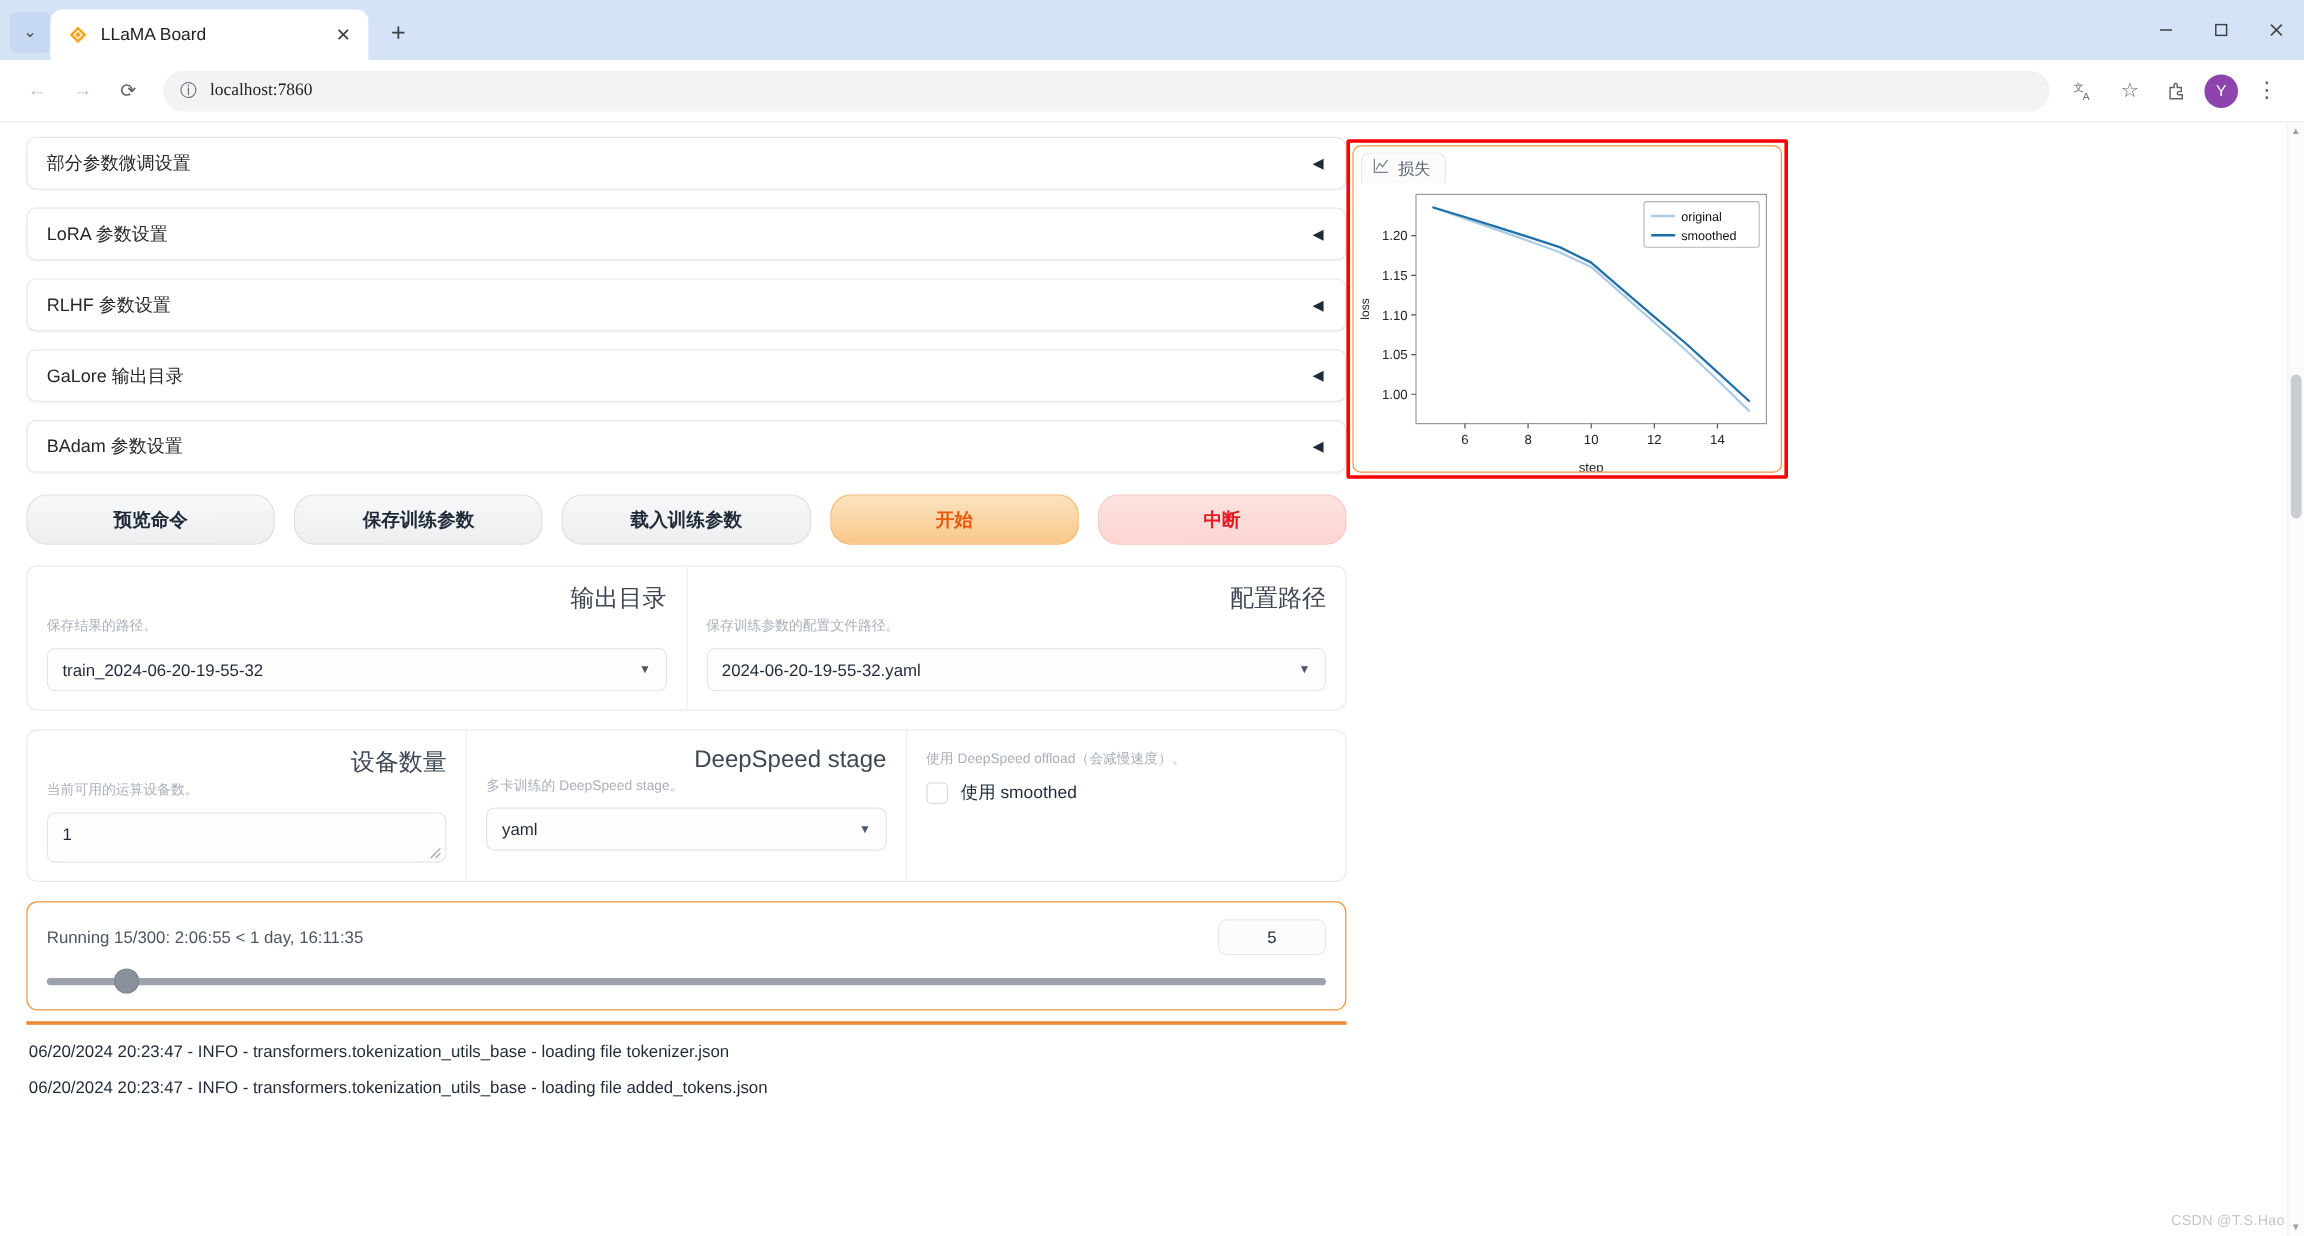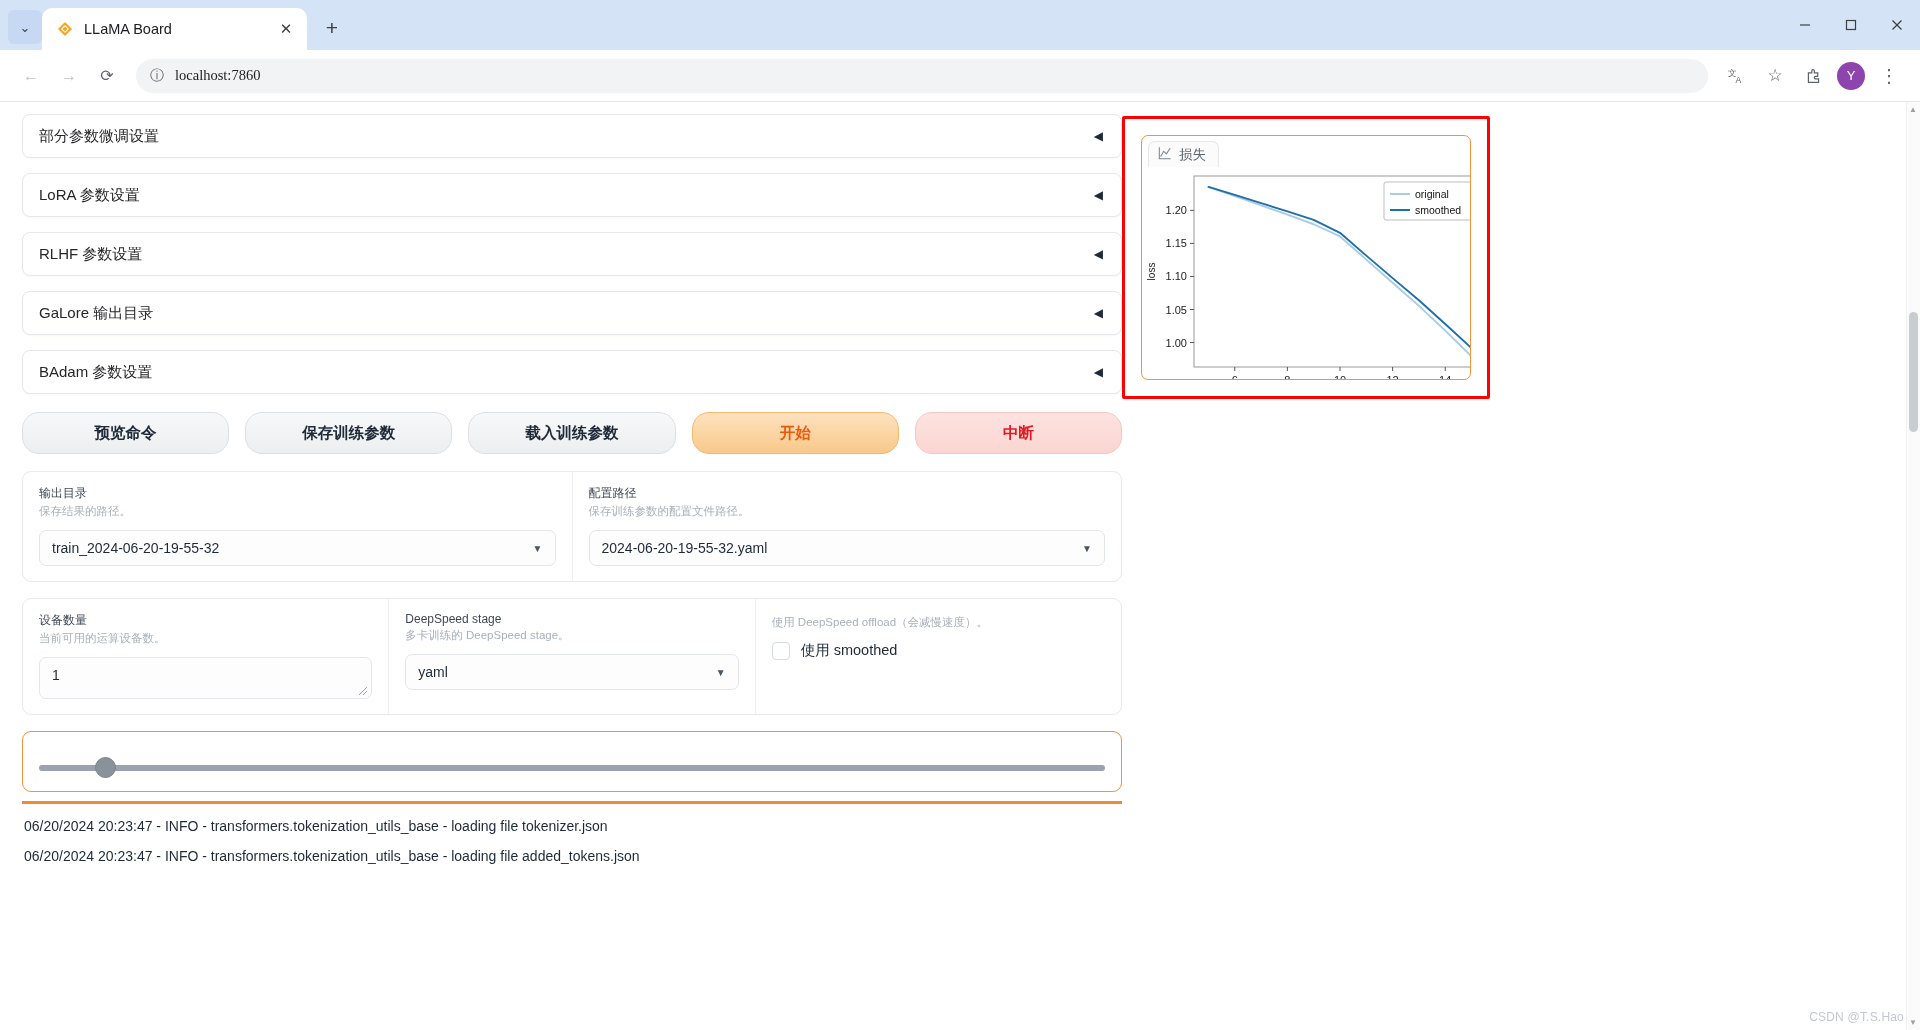--- a/index.html
+++ b/index.html
@@ -108,21 +108,21 @@
     background: linear-gradient(#fde3e1, #fbd5d1); border-color: #f8c6c1; color: #e01b24;
   }
 
   
   .group {
     border: 1px solid #e7e9ec; border-radius: 9px; background: #fff;
     display: flex; margin-bottom: 16px; overflow: hidden;
   }
   .cell { flex: 1; padding: 13px 16px 15px 16px; border-right: 1px solid #edeff2; }
   .cell:last-child { border-right: none; }
-  .field-label { font-size: 12px; color: #3f4754; margin-bottom: 2px; }
+  .field-label { font-size: 20px; color: #3f4754; margin-bottom: 2px; text-align: right; }
   .field-info { font-size: 11.5px; color: #a9b0ba; margin-bottom: 11px; }
   .select {
     height: 36px; border: 1px solid #e3e6ea; border-radius: 7px;
     background: #fdfdfe; display: flex; align-items: center;
     padding: 0 12px; font-size: 14px; color: #1f2937; justify-content: space-between;
   }
   .select .caret { color: #4b5563; font-size: 10px; }
   .textarea {
     height: 42px; border: 1px solid #e3e6ea; border-radius: 7px;
     background: #fdfdfe; padding: 9px 12px; font-size: 14px;
@@ -162,21 +162,21 @@
     border-radius: 50%; background: #8b919a; border: 1px solid #7b828c;
   }
 
   
   .log-divider { height: 3px; background: #ee8b38; margin: 9px 0 0 0; }
   .log-line { font-size: 14px; color: #1f2937; padding: 14px 2px 0 2px; }
 
   
   .chart-outer {
     position: absolute; left: 0; top: 2px; width: 368px; height: 283px;
-    border: 3px solid #ff0000; border-radius: 2px; padding: 16px;
+    border: 3px solid #ff0000; border-radius: 2px; padding: 2px;
     background: #fff;
   }
   .chart-inner {
     width: 100%; height: 100%; border: 1px solid #f0943e; border-radius: 7px;
     background: #fff; position: relative; overflow: hidden;
   }
   .chart-tab {
     position: absolute; left: 6px; top: 5px; height: 26px;
     border: 1px solid #e5e7eb; border-bottom: none; border-radius: 7px 7px 0 0;
     background: #fbfbfc; display: flex; align-items: center; gap: 7px;
@@ -345,20 +345,24 @@
           <div class="cell">
             <div class="field-info" style="margin-top:3px;">使用 DeepSpeed offload（会减慢速度）。</div>
             <div class="checkrow">
               <span class="checkbox"></span>
               <span class="checklabel">使用 smoothed</span>
             </div>
           </div>
         </div>
 
         <div class="progress-panel">
+          <div class="progress-top">
+            <span class="progress-text">Running 15/300: 2:06:55 &lt; 1 day, 16:11:35</span>
+            <span class="progress-value">5</span>
+          </div>
           <div class="slider-wrap">
             <span class="slider-track"></span>
             <span class="slider-thumb"></span>
           </div>
         </div>
 
         <div class="log-divider"></div>
         <div class="log-line">06/20/2024 20:23:47 - INFO - transformers.tokenization_utils_base - loading file tokenizer.json</div>
         <div class="log-line">06/20/2024 20:23:47 - INFO - transformers.tokenization_utils_base - loading file added_tokens.json</div>
       </div>

